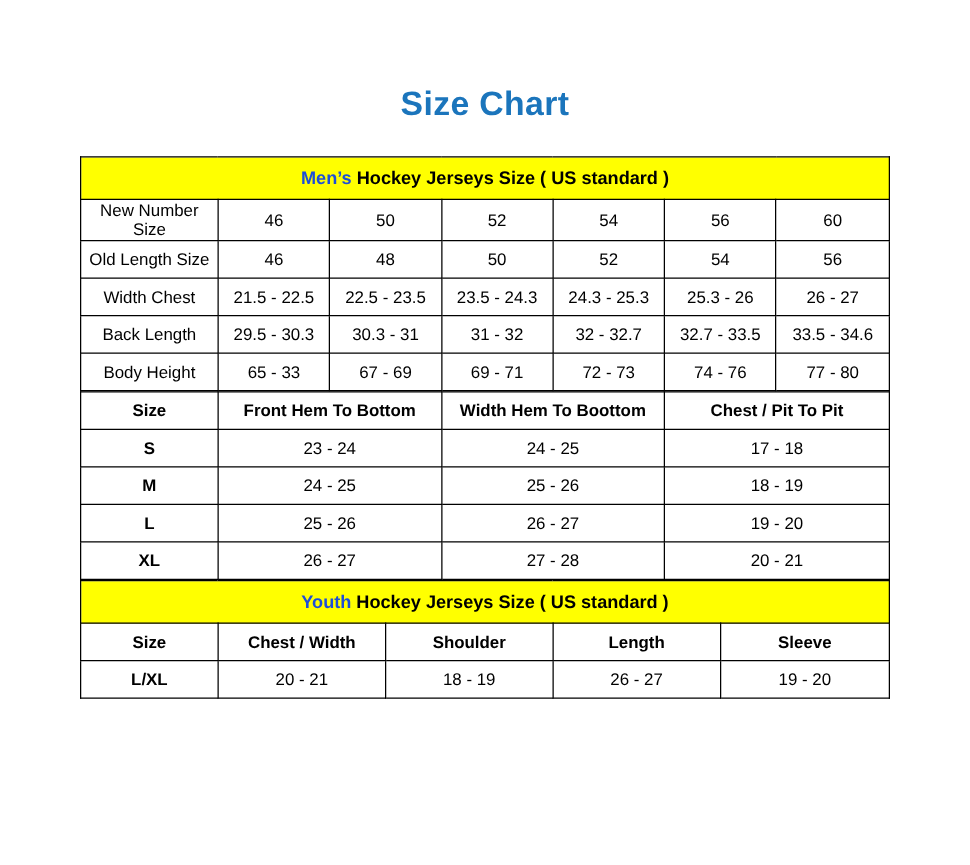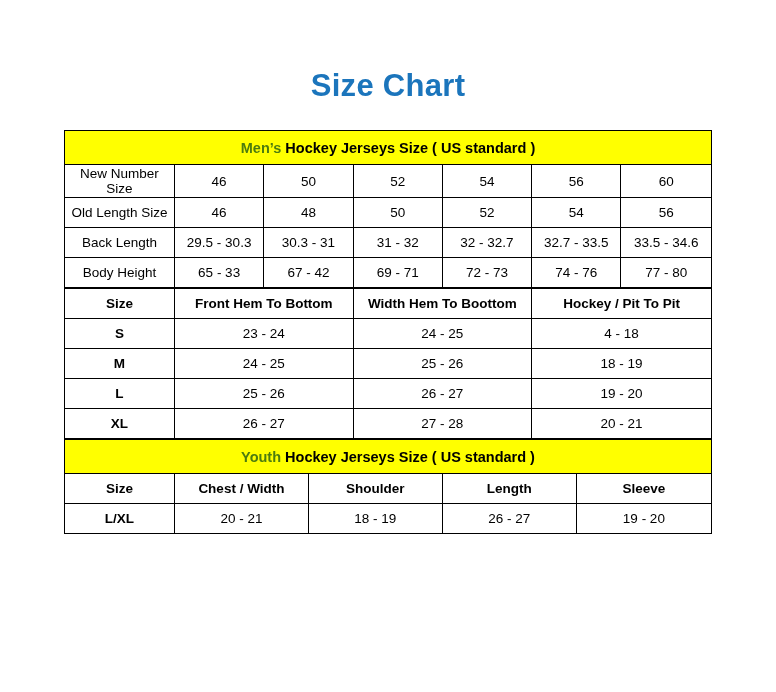--- a/index.html
+++ b/index.html
@@ -18,21 +18,21 @@
   .page {
     width: 776px;
     height: 692px;
     box-sizing: border-box;
     padding: 0;
     position: relative;
   }
   .title {
     text-align: center;
     color: #1b75bc;
-    font-size: 31px;
+    font-size: 27px;
     font-weight: bold;
     letter-spacing: 0.3px;
     margin: 0;
     padding-top: 68px;
   }
   .tables-wrap {
     width: 648px;
     margin: 26px auto 0 auto;
   }
   table {
@@ -49,21 +49,21 @@
     padding: 1px 2px;
     background: #ffffff;
   }
   .section-head td {
     background: #ffff00;
     font-weight: bold;
     font-size: 14.5px;
     height: 31px;
   }
   .section-head .accent {
-    color: #4d7c0f;
+    color: #1d4ed8;
   }
   .colhead td {
     font-weight: bold;
   }
   .rowlabel {
     font-weight: normal;
   }
   .bold-cell {
     font-weight: bold;
   }
@@ -103,59 +103,68 @@
         <tr>
           <td class="rowlabel">Old Length Size</td>
           <td>46</td>
           <td>48</td>
           <td>50</td>
           <td>52</td>
           <td>54</td>
           <td>56</td>
         </tr>
         <tr>
+          <td class="rowlabel">Width Chest</td>
+          <td>21.5 - 22.5</td>
+          <td>22.5 - 23.5</td>
+          <td>23.5 - 24.3</td>
+          <td>24.3 - 25.3</td>
+          <td>25.3 - 26</td>
+          <td>26 - 27</td>
+        </tr>
+        <tr>
           <td class="rowlabel">Back Length</td>
           <td>29.5 - 30.3</td>
           <td>30.3 - 31</td>
           <td>31 - 32</td>
           <td>32 - 32.7</td>
           <td>32.7 - 33.5</td>
           <td>33.5 - 34.6</td>
         </tr>
         <tr>
           <td class="rowlabel">Body Height</td>
           <td>65 - 33</td>
-          <td>67 - 42</td>
+          <td>67 - 69</td>
           <td>69 - 71</td>
           <td>72 - 73</td>
           <td>74 - 76</td>
           <td>77 - 80</td>
         </tr>
       </tbody>
     </table>
 
     <table>
       <colgroup>
         <col style="width:17%">
         <col style="width:27.6%">
         <col style="width:27.6%">
         <col style="width:27.8%">
       </colgroup>
       <tbody>
         <tr class="colhead">
           <td>Size</td>
           <td>Front Hem To Bottom</td>
           <td>Width Hem To Boottom</td>
-          <td>Hockey / Pit To Pit</td>
+          <td>Chest / Pit To Pit</td>
         </tr>
         <tr>
           <td class="bold-cell">S</td>
           <td>23 - 24</td>
           <td>24 - 25</td>
-          <td>4 - 18</td>
+          <td>17 - 18</td>
         </tr>
         <tr>
           <td class="bold-cell">M</td>
           <td>24 - 25</td>
           <td>25 - 26</td>
           <td>18 - 19</td>
         </tr>
         <tr>
           <td class="bold-cell">L</td>
           <td>25 - 26</td>

